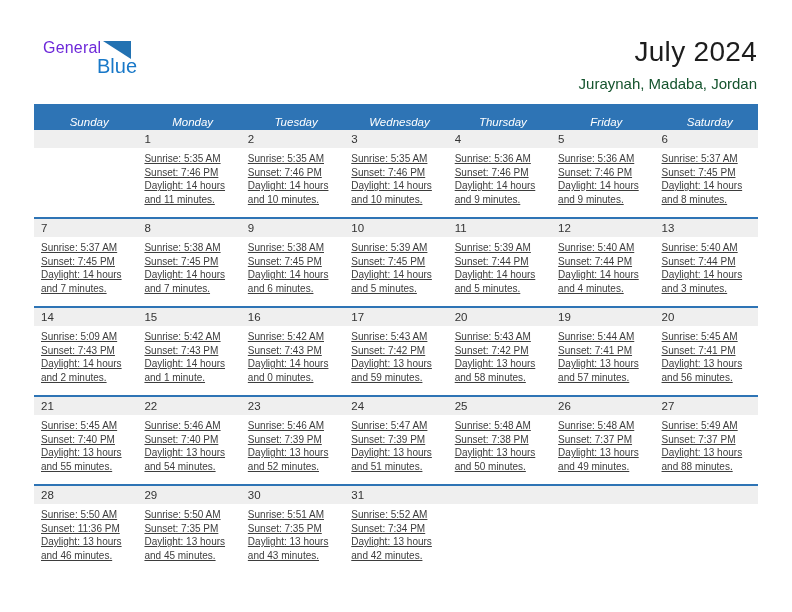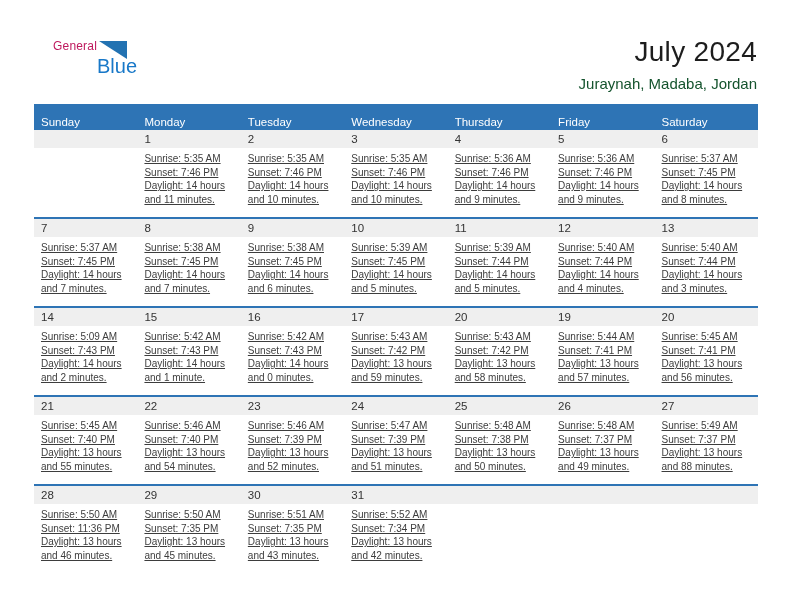--- a/index.html
+++ b/index.html
@@ -23,24 +23,23 @@
   }
   .logo {
     position: absolute;
     left: 43px;
     top: 40px;
     line-height: 1;
   }
   .logo-row1 {
     display: flex;
     align-items: flex-start;
-    font-size: 12px;
+    font-size: 16px;
     letter-spacing: 0.2px;
-    color: #be185d;
-    justify-content: center;
+    color: #6d28d9;
   }
   .logo-triangle {
     margin-left: 2px;
     margin-top: 1px;
   }
   .logo-row2 {
     font-size: 20px;
     color: var(--logo-blue);
     padding-left: 54px;
     margin-top: -3px;
@@ -69,24 +68,25 @@
     top: 104px;
     width: 724px;
     border-collapse: collapse;
     table-layout: fixed;
   }
   table.calendar th {
     background: var(--header-blue);
     color: #ffffff;
     font-weight: normal;
     font-size: 11.5px;
-    text-align: left;
+    text-align: center;
     height: 22px;
     padding: 12px 0 0 7px;
     box-sizing: border-box;
+    font-style: italic;
   }
   table.calendar td {
     padding: 0;
     vertical-align: top;
     border-top: 2px solid var(--header-blue);
   }
   .num {
     height: 18px;
     background: var(--strip-gray);
     font-size: 11.5px;

